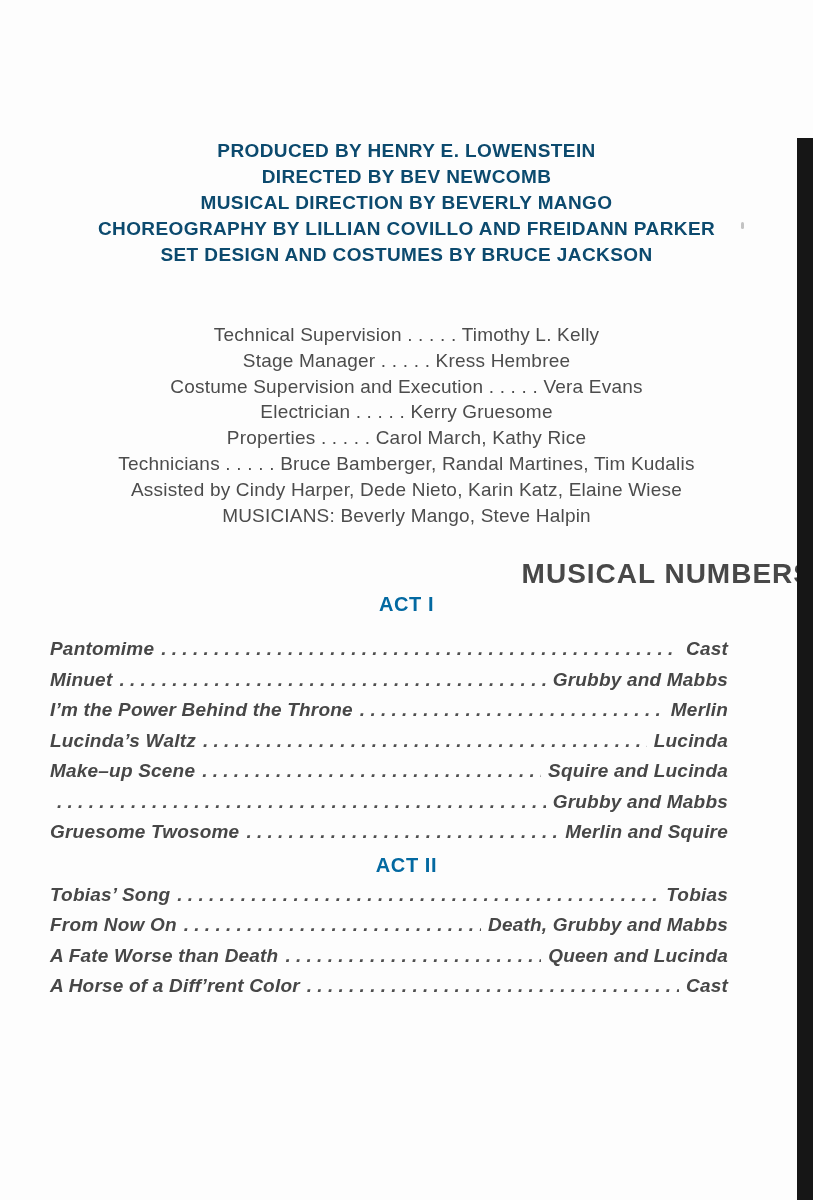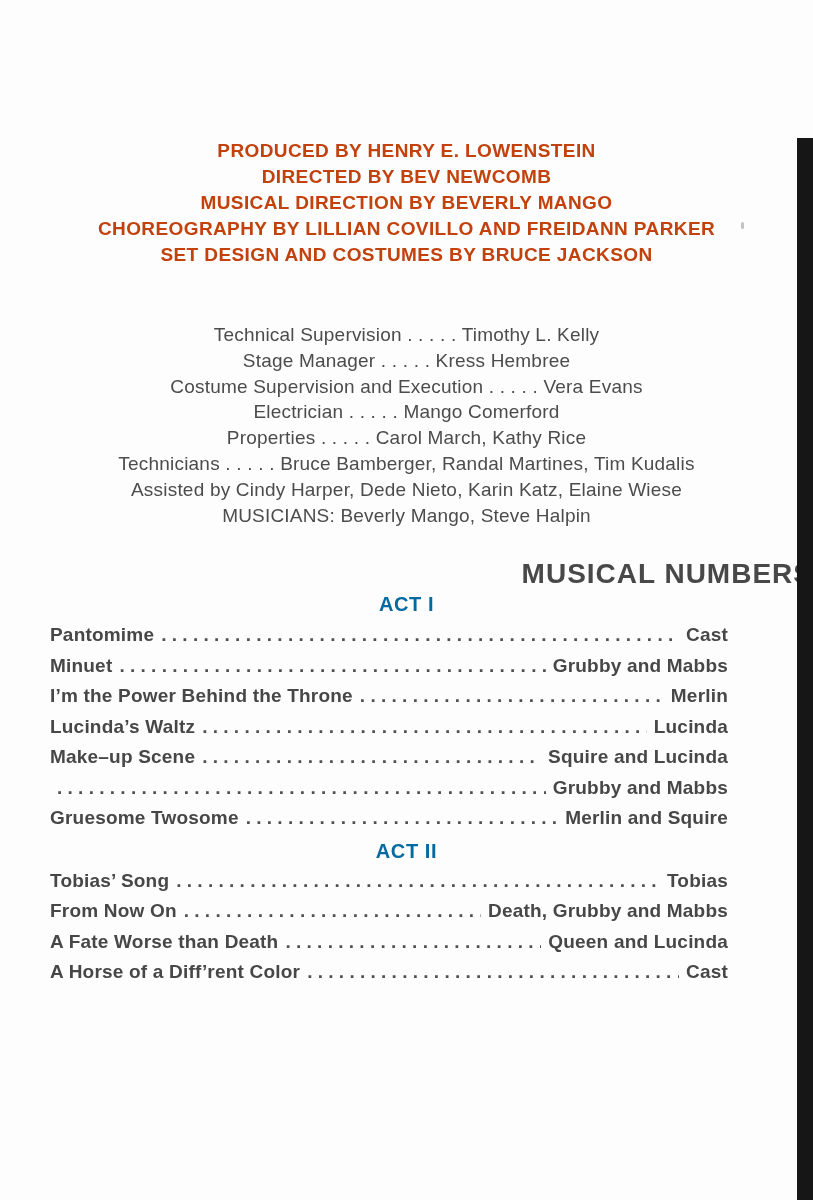--- a/index.html
+++ b/index.html
@@ -40,21 +40,21 @@
     border-radius: 2px;
   }
   
   .credits {
     margin-top: 138px;
     text-align: center;
     font-weight: bold;
     font-size: 19px;
     line-height: 26px;
     letter-spacing: 0.4px;
-    color: #c2410c;
+    color: #0c4a6e;
   }
   
   .staff {
     margin-top: 54px;
     text-align: center;
     font-weight: normal;
     font-size: 19px;
     line-height: 25.8px;
     letter-spacing: 0.2px;
     color: #4c4c4c;
@@ -79,25 +79,26 @@
   .act-heading {
     margin: 4px 0 0 0;
     text-align: center;
     font-size: 20px;
     font-weight: bold;
     line-height: 26px;
     letter-spacing: 0.6px;
     color: #0369a1;
   }
   .songs {
-    margin: 3px 0 0 50px;
+    margin: 17px 0 0 50px;
     width: 678px;
     font-weight: bold;
     font-size: 19px;
     color: #474747;
+    font-style: italic;
   }
   .songs-act2 {
     margin-top: 2px;
   }
   .song-row {
     display: flex;
     line-height: 30.5px;
     height: 30.5px;
   }
   .song-title {
@@ -136,21 +137,21 @@
     <div>
       <span>Technical Supervision</span><span class="sep"></span><span>Timothy L. Kelly</span>
     </div>
     <div>
       <span>Stage Manager</span><span class="sep"></span><span>Kress Hembree</span>
     </div>
     <div>
       <span>Costume Supervision and Execution</span><span class="sep"></span><span>Vera Evans</span>
     </div>
     <div>
-      <span>Electrician</span><span class="sep"></span><span>Mango Comerford</span>
+      <span>Electrician</span><span class="sep"></span><span>Kerry Gruesome</span>
     </div>
     <div>
       <span>Properties</span><span class="sep"></span><span>Carol March, Kathy Rice</span>
     </div>
     <div>
       <span>Technicians</span><span class="sep"></span><span>Bruce Bamberger, Randal Martines, Tim Kudalis</span>
     </div>
     <div>Assisted by Cindy Harper, Dede Nieto, Karin Katz, Elaine Wiese</div>
     <div>MUSICIANS: Beverly Mango, Steve Halpin</div>
   </section>

